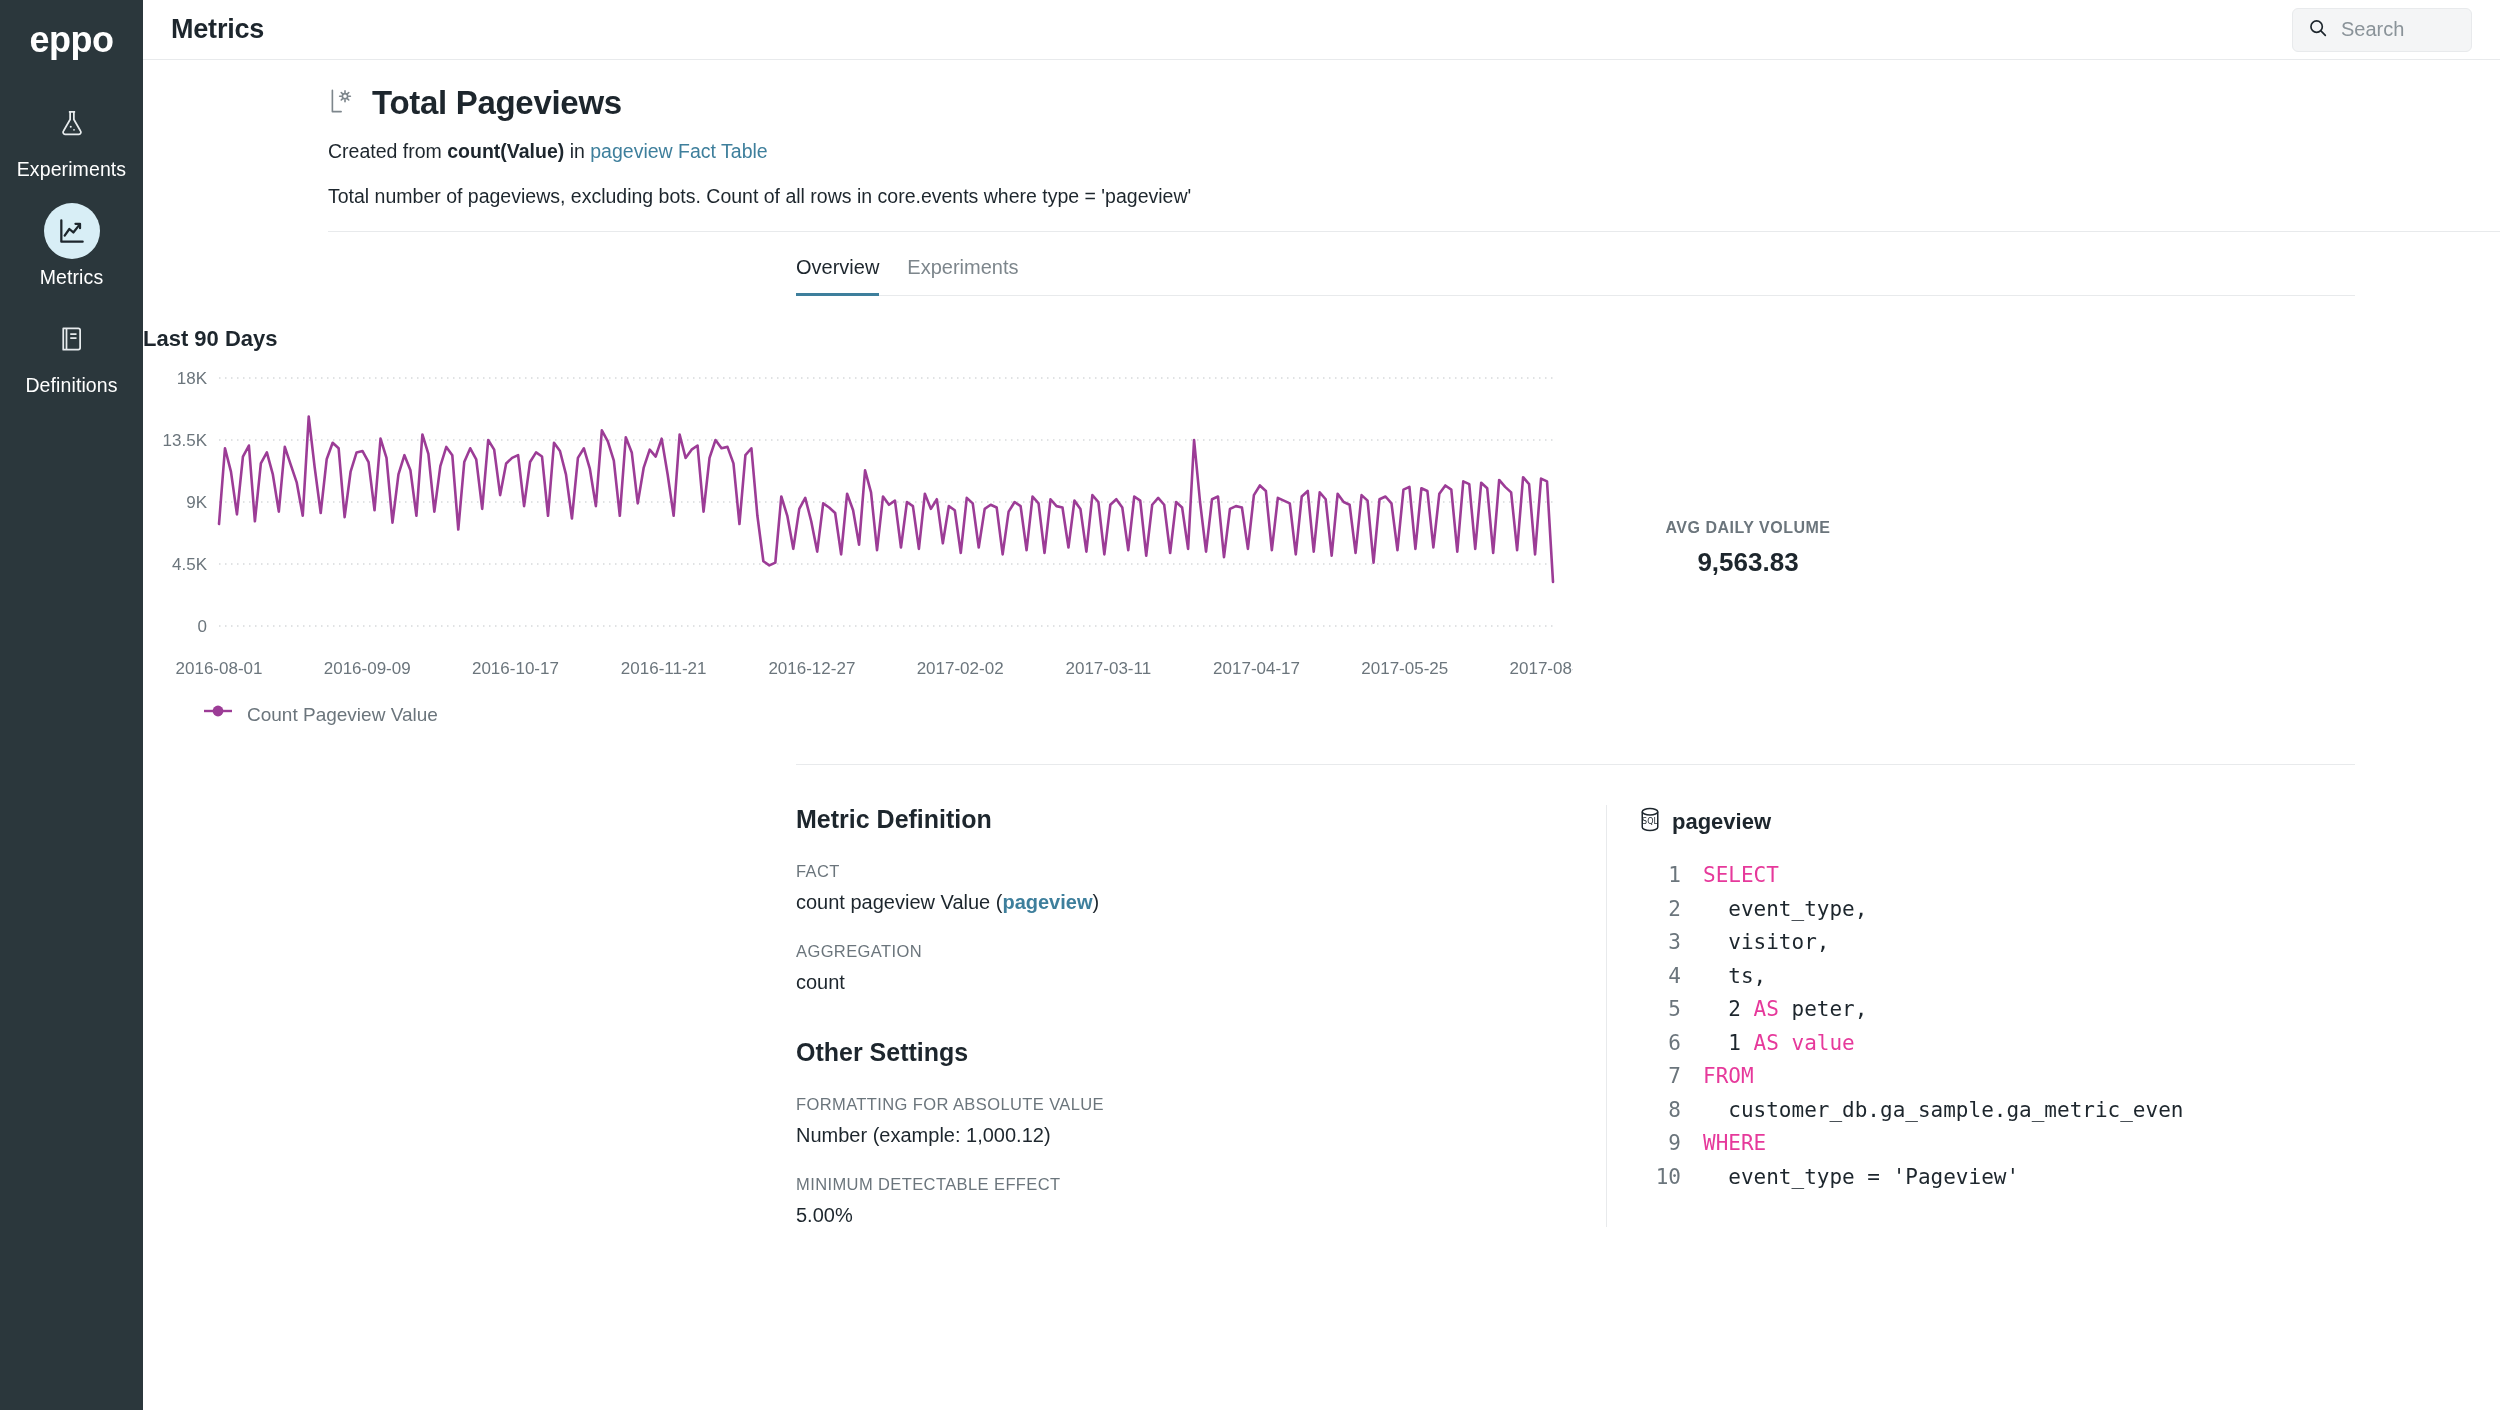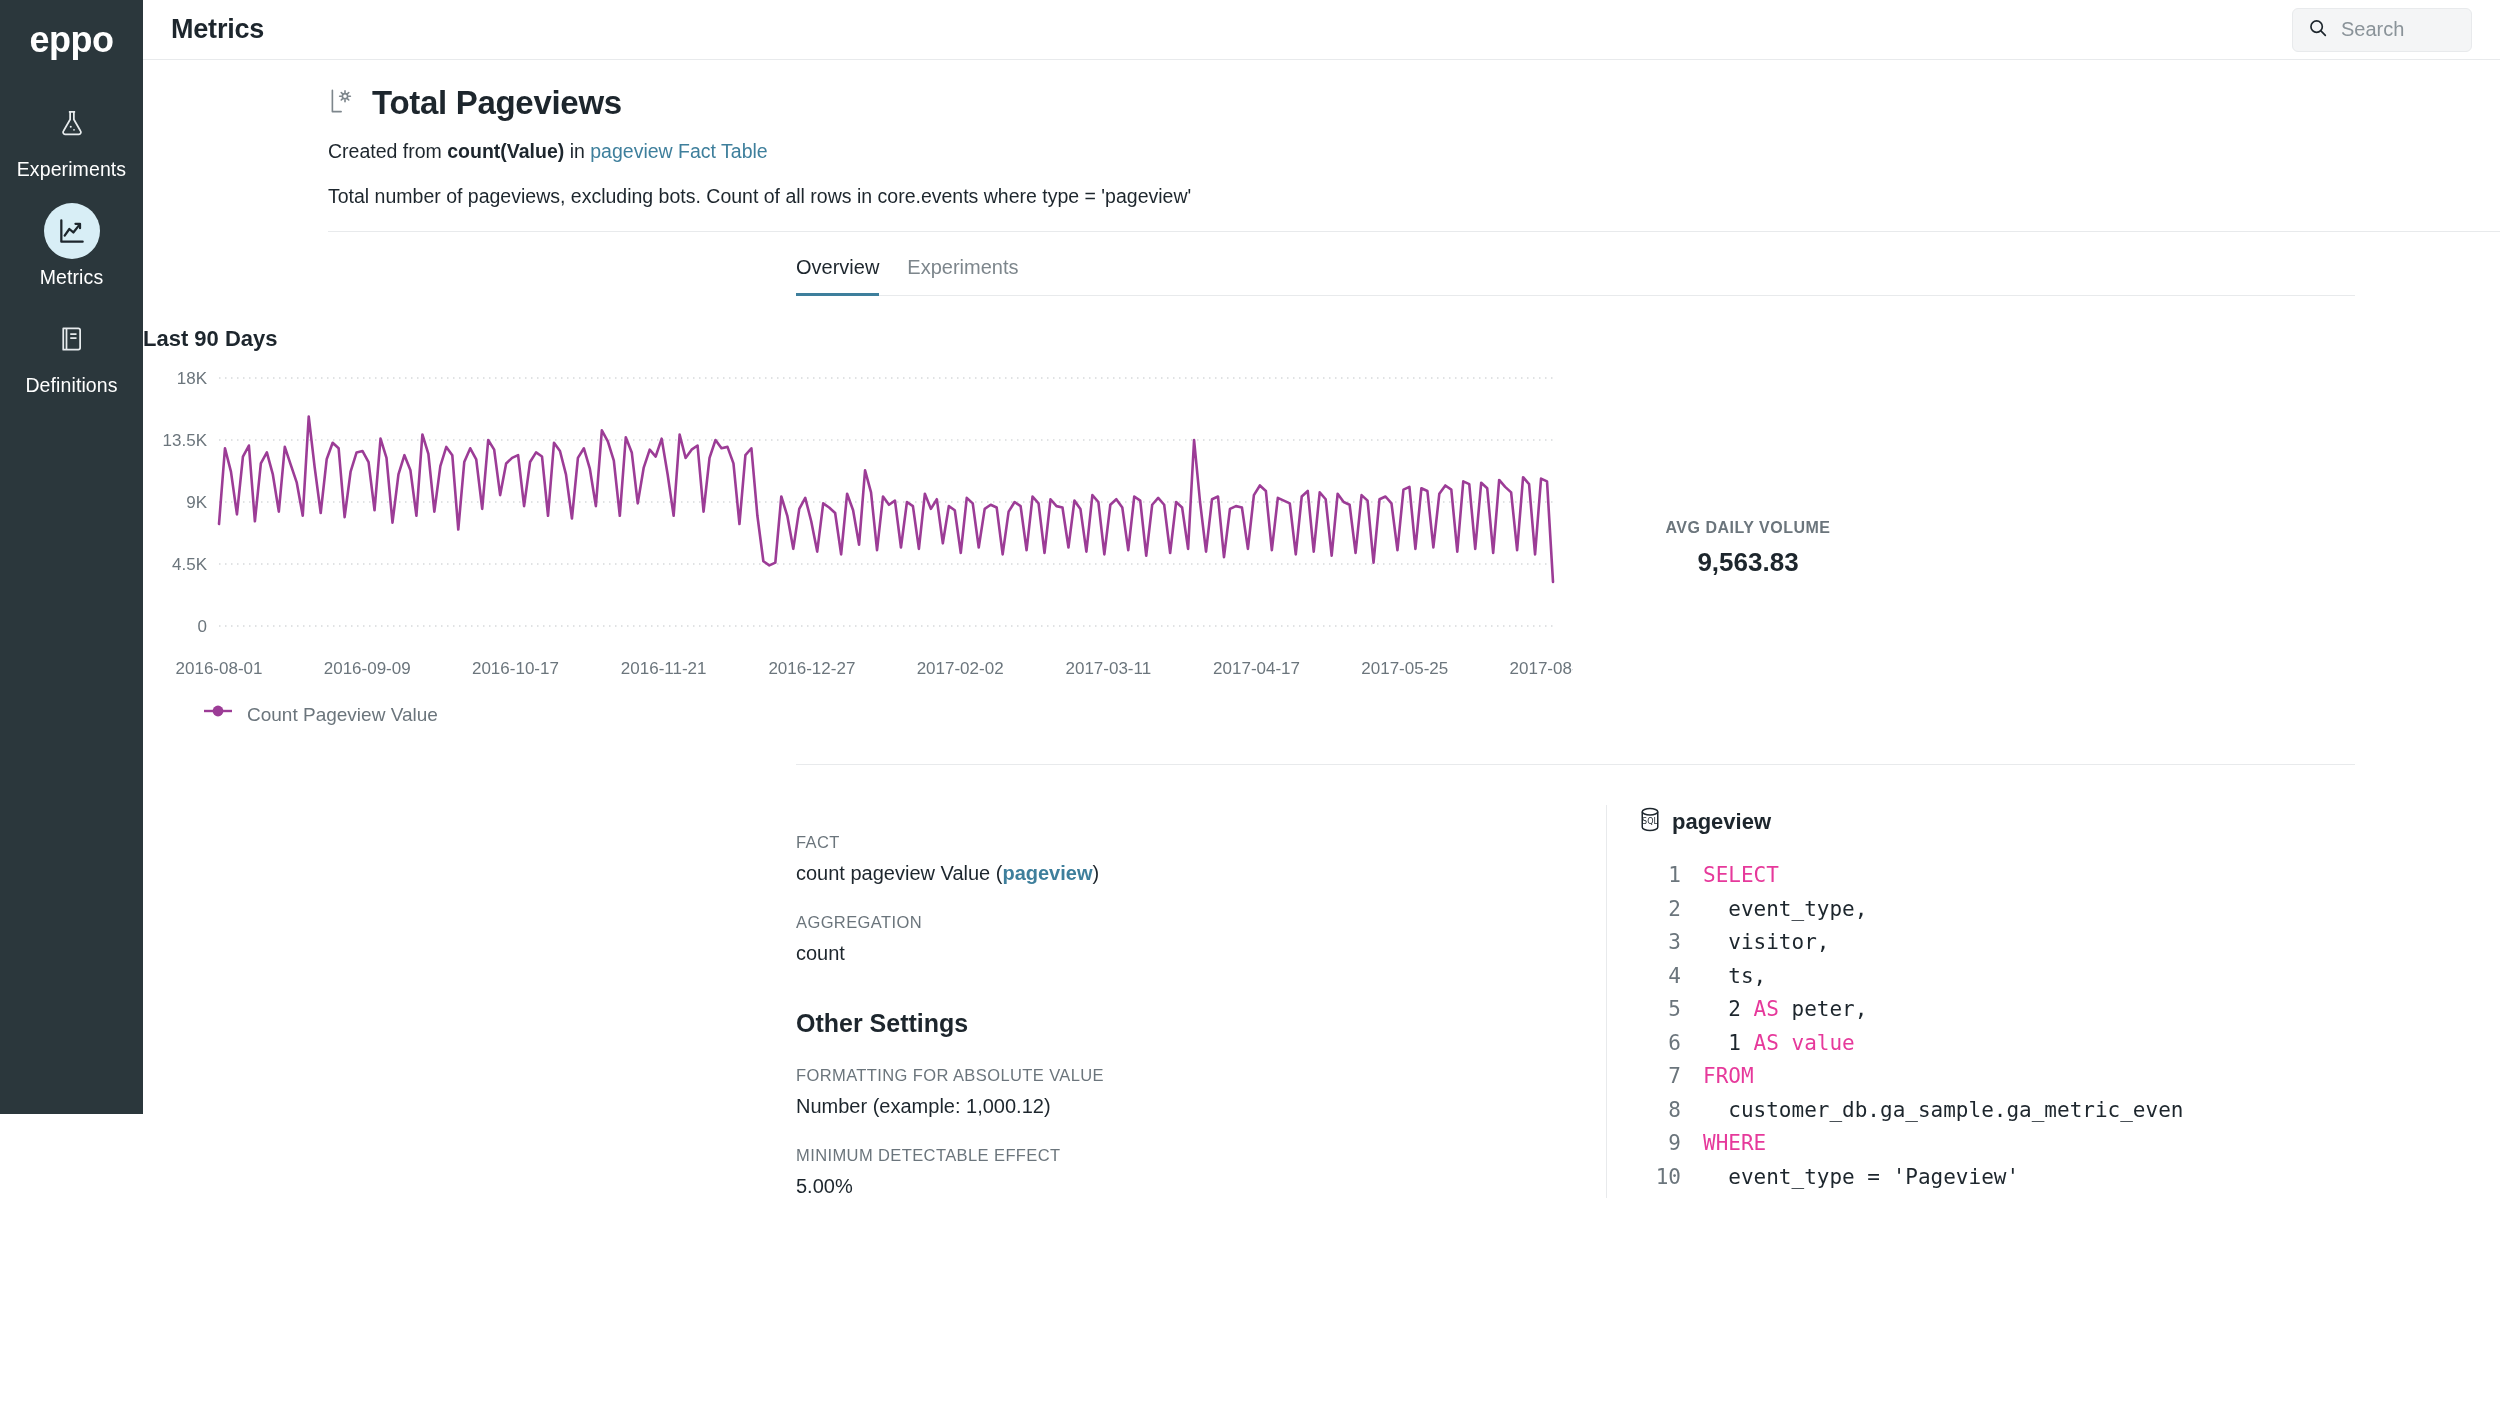--- a/index.html
+++ b/index.html
@@ -7,21 +7,21 @@
     width: 2500px; height: 1410px;
     font-family: "Liberation Sans", sans-serif;
     background: #ffffff;
     overflow: hidden;
     color: #1d262d;
   }
   #app { display: flex; width: 2500px; height: 1410px; }
 
   
   #sidebar {
-    width: 143px; height: 1114px; flex: 0 0 143px;
+    width: 143px; height: 1410px; flex: 0 0 143px;
     background: #2b373c;
     display: flex; flex-direction: column; align-items: center;
     padding-top: 10px;
   }
   .brand {
     color: #ffffff; font-size: 36px; font-weight: 700;
     letter-spacing: -0.5px; margin: 9px 0 34px 0;
   }
   .nav-item {
     width: 143px; display: flex; flex-direction: column;
@@ -236,20 +236,21 @@
               <circle cx="15" cy="7" r="5.4" fill="#9c3c96"></circle>
             </svg>
           </span>
           <span class="legend-label">Count Pageview Value</span>
         </div>
         <div class="section-rule"></div>
       </div>
 
       <div class="lower">
         <div class="defn-col">
+          <div class="sec-title">Metric Definition</div>
           <div class="field-label">FACT</div>
           <div class="field-value">
             <span>count pageview Value (</span><a class="link">pageview</a><span>)</span>
           </div>
           <div class="field-label">AGGREGATION</div>
           <div class="field-value">count</div>
 
           <div class="sec-title second">Other Settings</div>
           <div class="field-label">FORMATTING FOR ABSOLUTE VALUE</div>
           <div class="field-value">Number (example: 1,000.12)</div>

